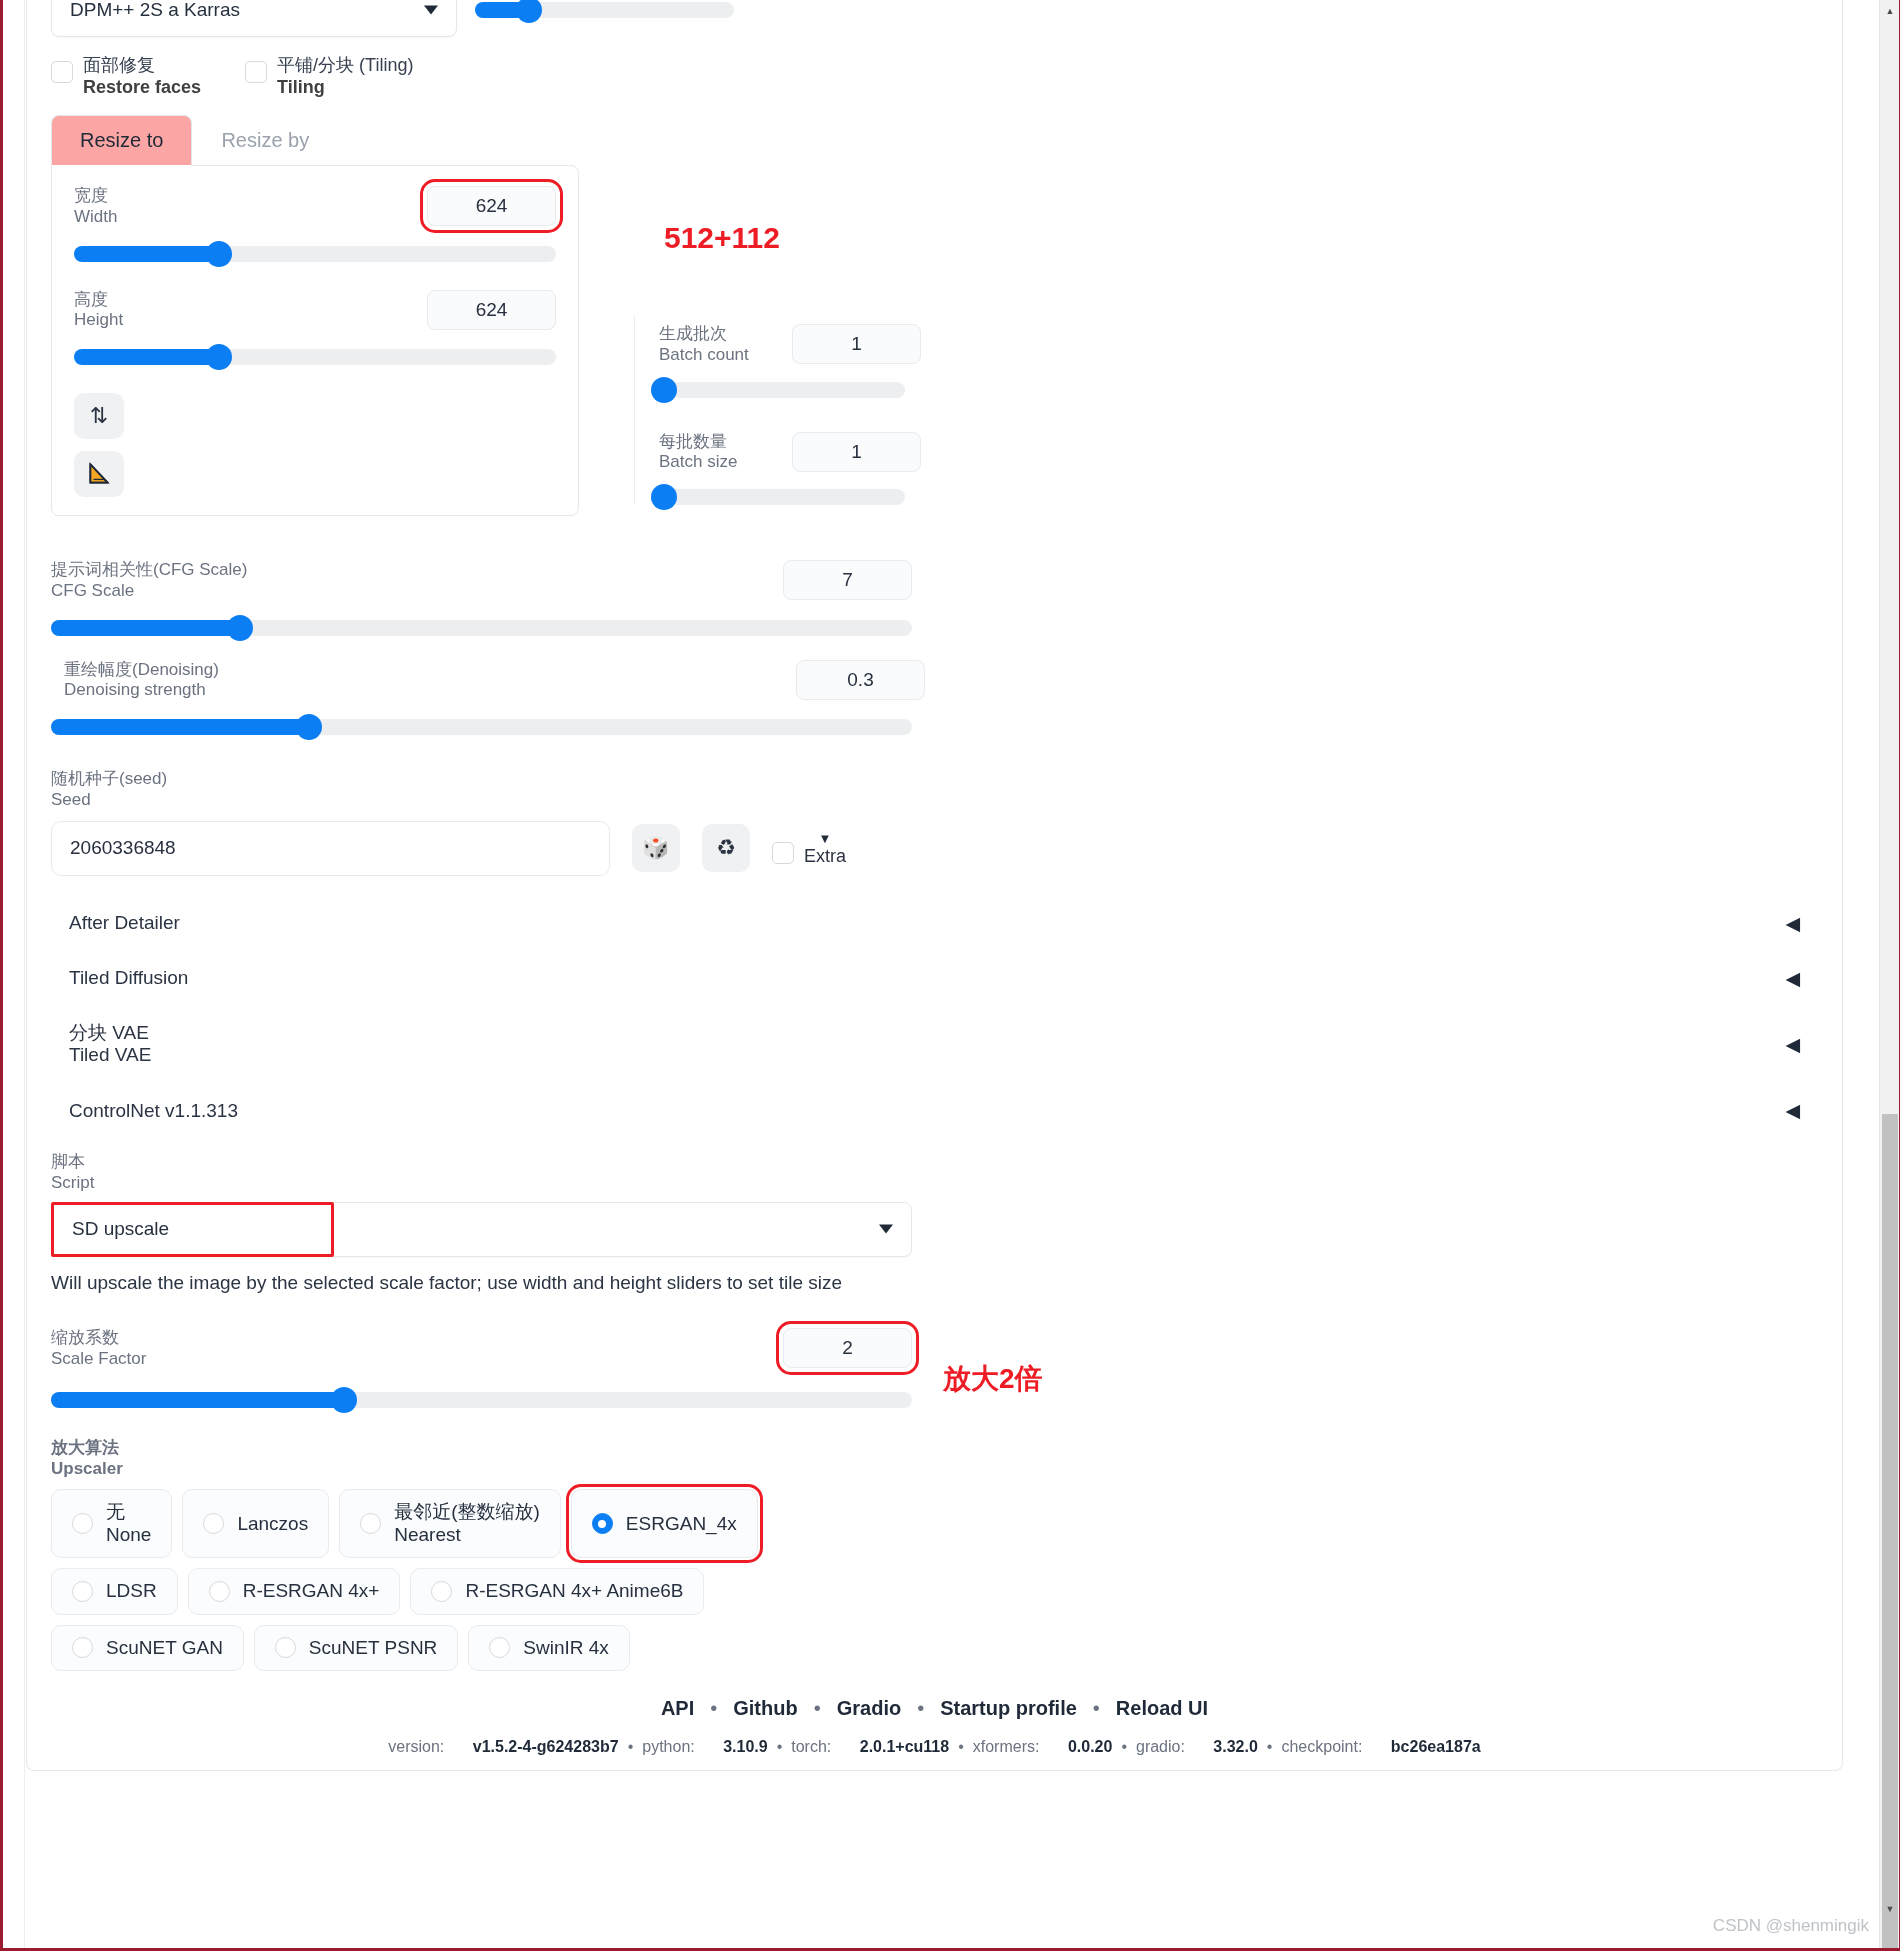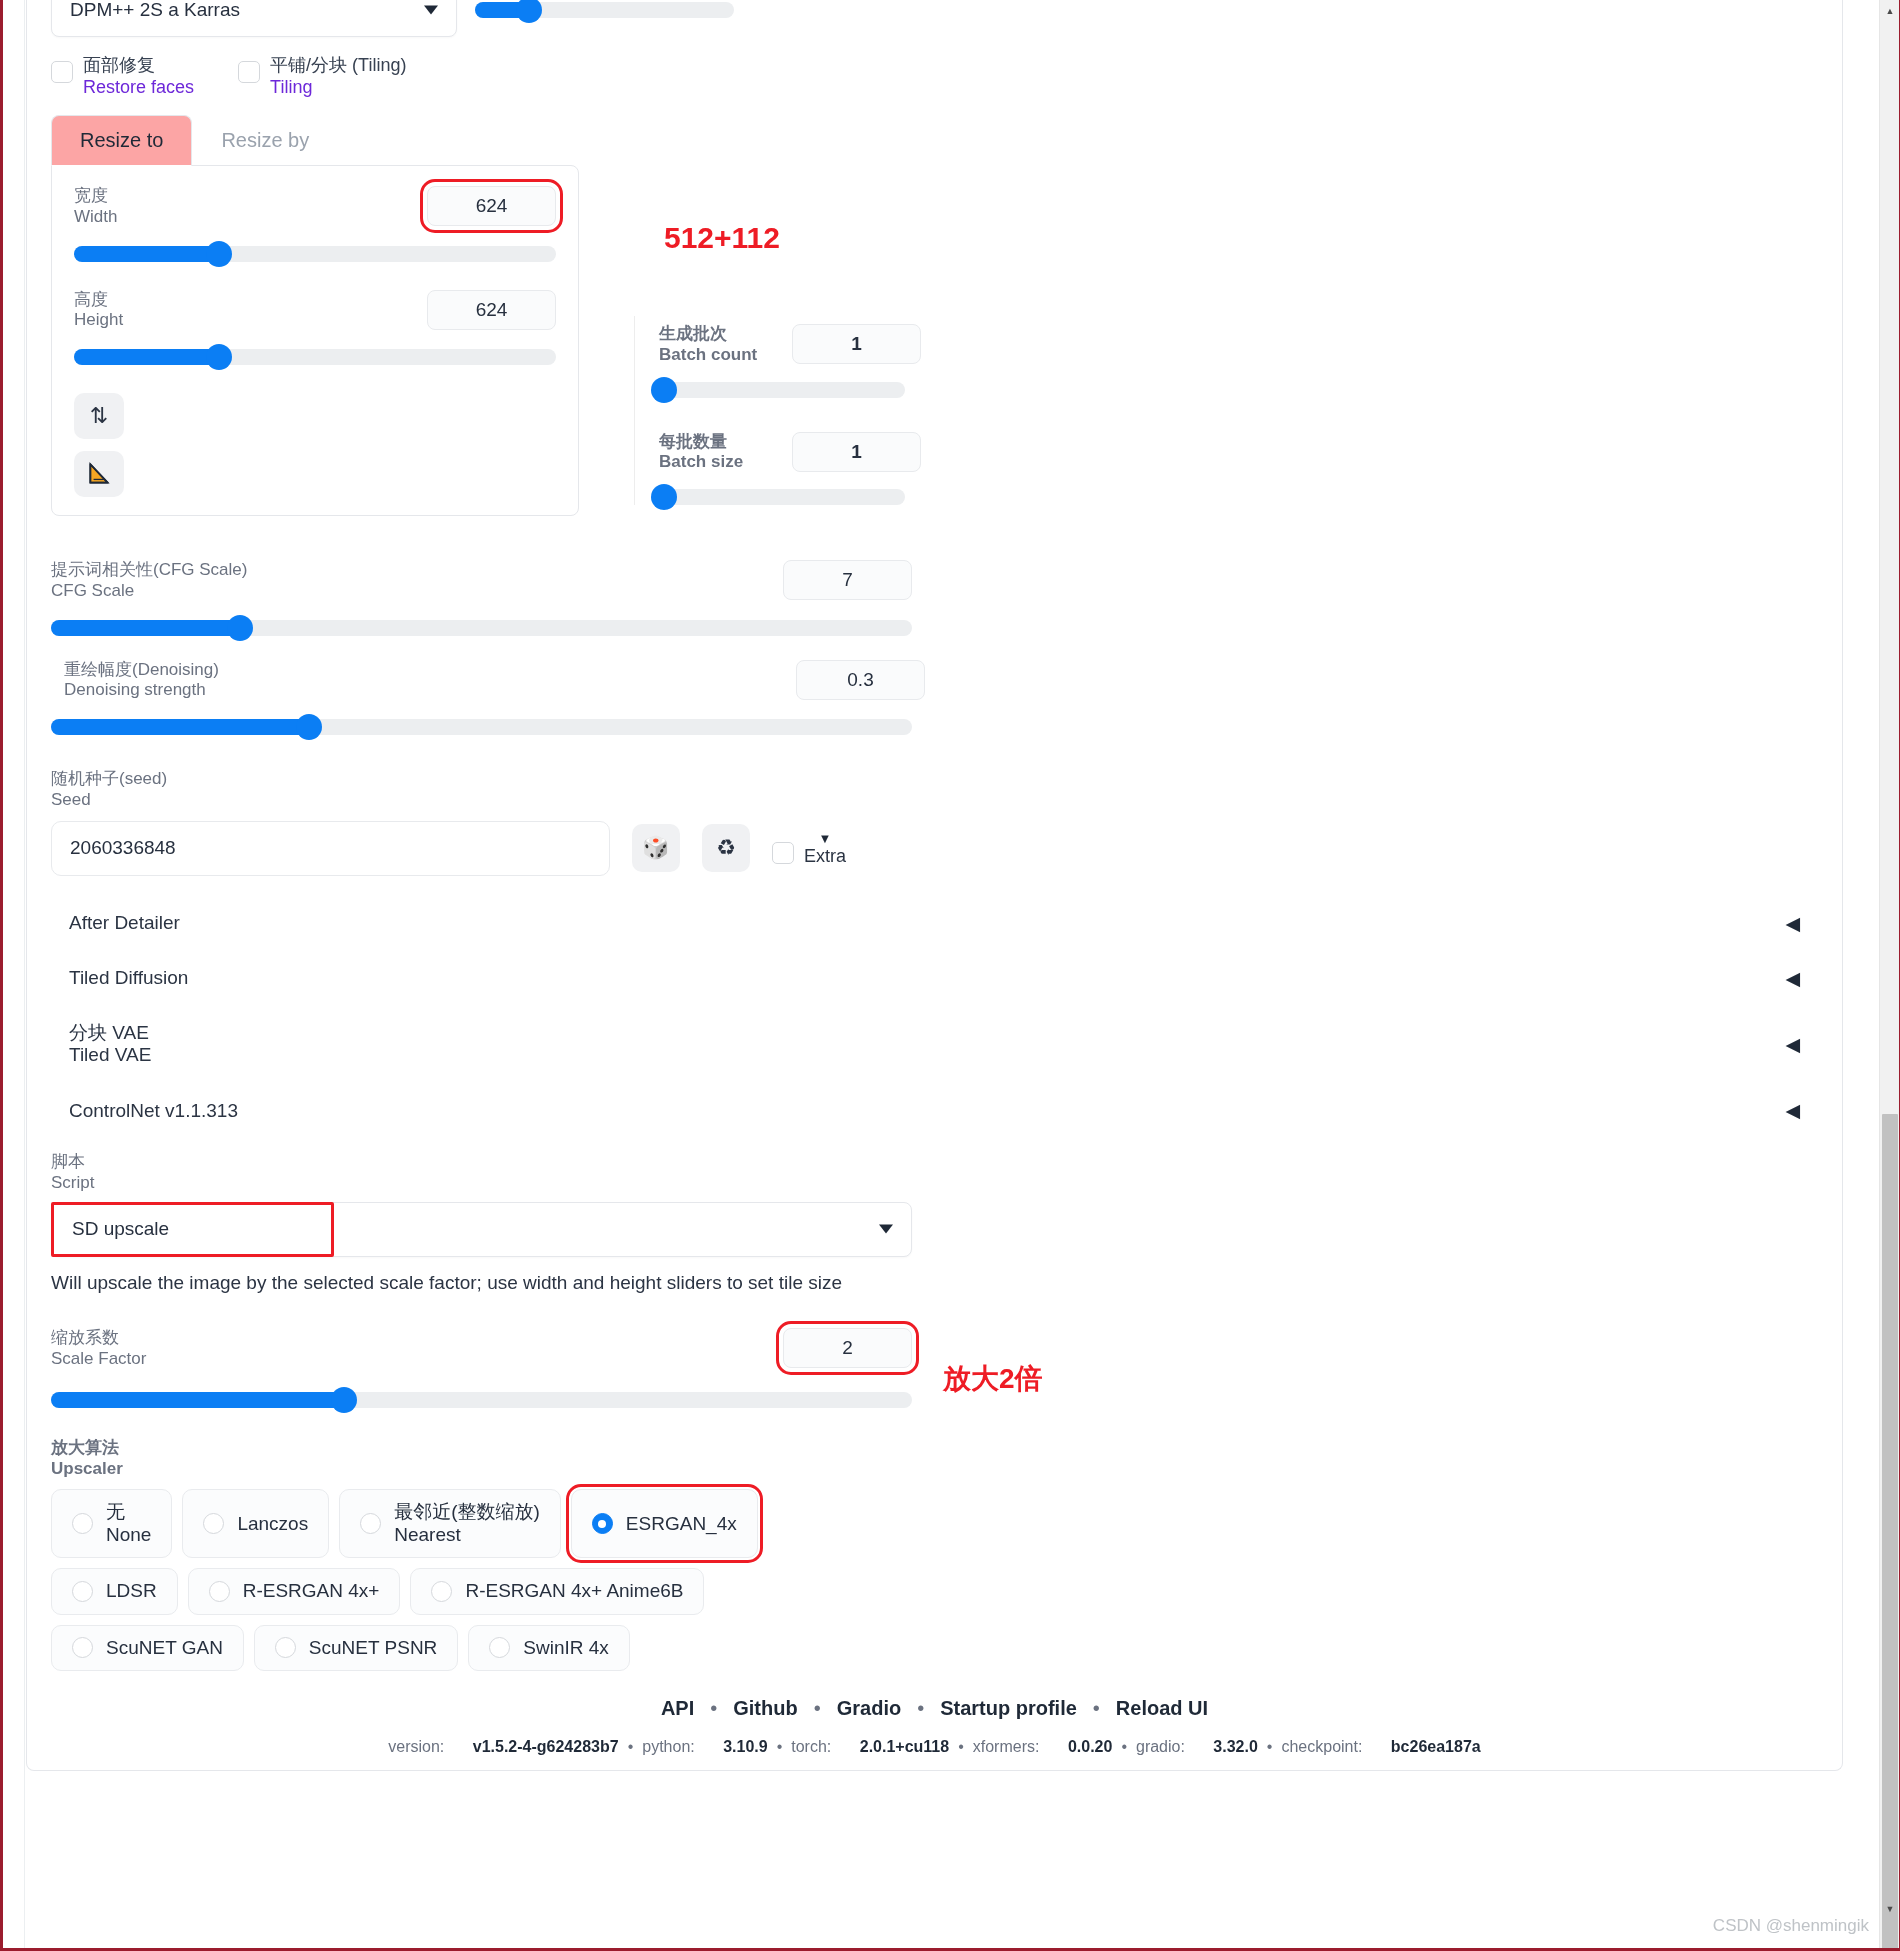--- a/index.html
+++ b/index.html
@@ -129,21 +129,21 @@
   .checkrow { display: flex; align-items: flex-start; gap: 44px; padding: 18px 24px 0 24px; }
   .chk-item { display: flex; align-items: flex-start; gap: 10px; }
   .chkbox {
     width: 22px; height: 22px;
     border: 1px solid #d5d8dc;
     border-radius: 5px; background: #fff;
     margin-top: 6px; flex: none;
   }
   .chk-label { line-height: 1.2; }
   .chk-label .cn { font-size: 18px; color: #374151; display: block; }
-  .chk-label .en { font-size: 18px; color: #6d28d9; display: block; }
+  .chk-label .en { font-size: 18px; color: #404040; display: block; font-weight: bold; }
 
   
   .tabs-wrap { padding: 16px 24px 0 24px; }
   .tabbar { display: flex; align-items: flex-end; }
   .tab {
     font-size: 20px; padding: 13px 28px;
     border: 1px solid transparent;
     border-radius: 8px 8px 0 0;
     color: #9aa2ad;
     background: transparent;
@@ -179,21 +179,21 @@
     font-size: 22px; color: #2b3443;
   }
 
   
   .annot {
     color: #ee1c25; font-size: 30px; font-weight: 600;
     position: absolute;
     margin-top: 20px;
   }
 
-  .rc-row { display: flex; align-items: flex-start; justify-content: space-between; padding-top: 8px; font-weight: bold; }
+  .rc-row { display: flex; align-items: flex-start; justify-content: space-between; padding-top: 8px; }
 
   
   .accordion { padding: 0 24px; }
   .acc-row {
     display: flex; align-items: center; justify-content: space-between;
     padding: 16px 18px 16px 18px;
     font-size: 19px; color: #2b3443;
   }
   .acc-arrow { color: #1f2937; font-size: 19px; }
 

